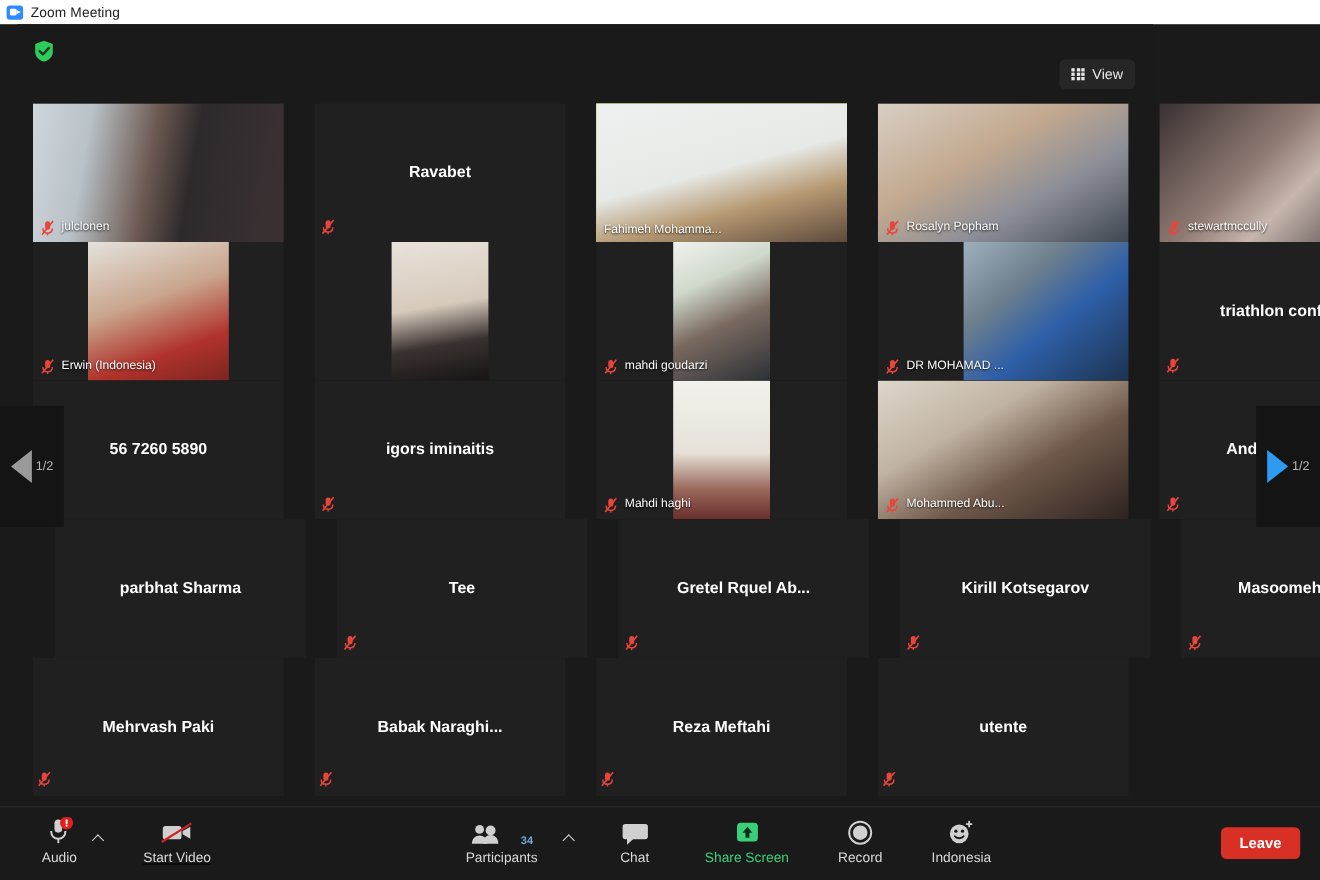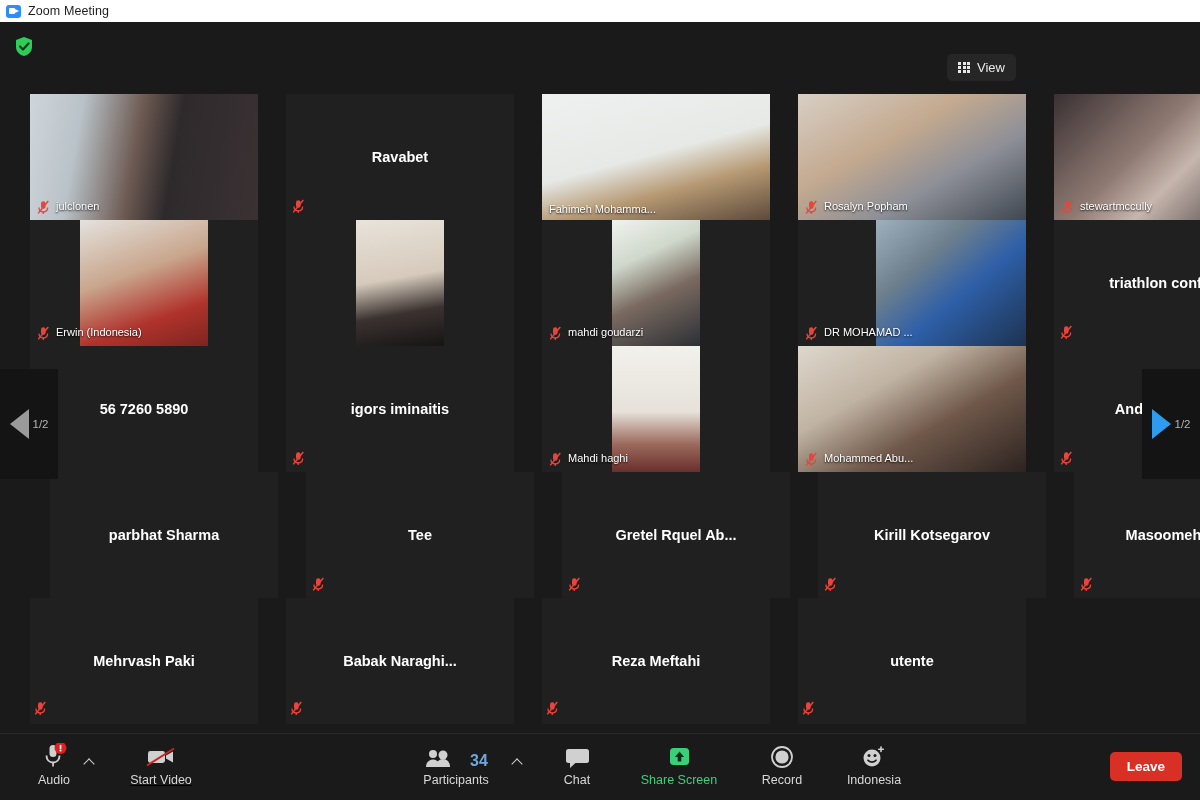--- a/index.html
+++ b/index.html
@@ -27,21 +27,21 @@
   }
   .tb-icon:before{
     content:"";position:absolute;left:9px;top:4.5px;
     border-top:2px solid transparent;border-bottom:2px solid transparent;
     border-left:4px solid #fff;
   }
   .tb-title{font-size:12.5px;color:#1d1d1d;letter-spacing:.1px;}
 
   
   .topbar{
-    position:absolute;left:0;top:22px;width:1032px;height:72px;background:#1a1a1a;
+    position:absolute;left:16px;top:22px;width:1032px;height:72px;background:#1a1a1a;
   }
   .shield{
     position:absolute;left:14px;top:14px;width:20px;height:21px;
   }
   .view-btn{
     position:absolute;right:16px;top:32px;height:27px;
     display:flex;align-items:center;gap:7px;
     background:#262626;border-radius:5px;padding:0 11px;
     cursor:pointer;
   }
@@ -116,21 +116,21 @@
     content:"";position:absolute;left:1px;top:4px;width:7px;height:7px;
     border-left:1.6px solid #cfcfcf;border-top:1.6px solid #cfcfcf;
     transform:rotate(45deg);
   }
   .leave{
     position:absolute;right:18px;top:18px;
     background:#d93025;color:#fff;font-size:13.5px;font-weight:bold;
     padding:7px 17px;border-radius:5px;border:none;cursor:pointer;
     font-family:inherit;
   }
-  .pcount{font-size:16px;color:#6fa8dc;font-weight:bold;margin-left:16px;}
+  .pcount{font-size:10px;color:#6fa8dc;font-weight:bold;margin-left:16px;}
 </style>
 </head>
 <body>
 
 <div class="app">
 
   <div class="titlebar">
     <div class="tb-icon"></div>
     <div class="tb-title">Zoom Meeting</div>
   </div>

